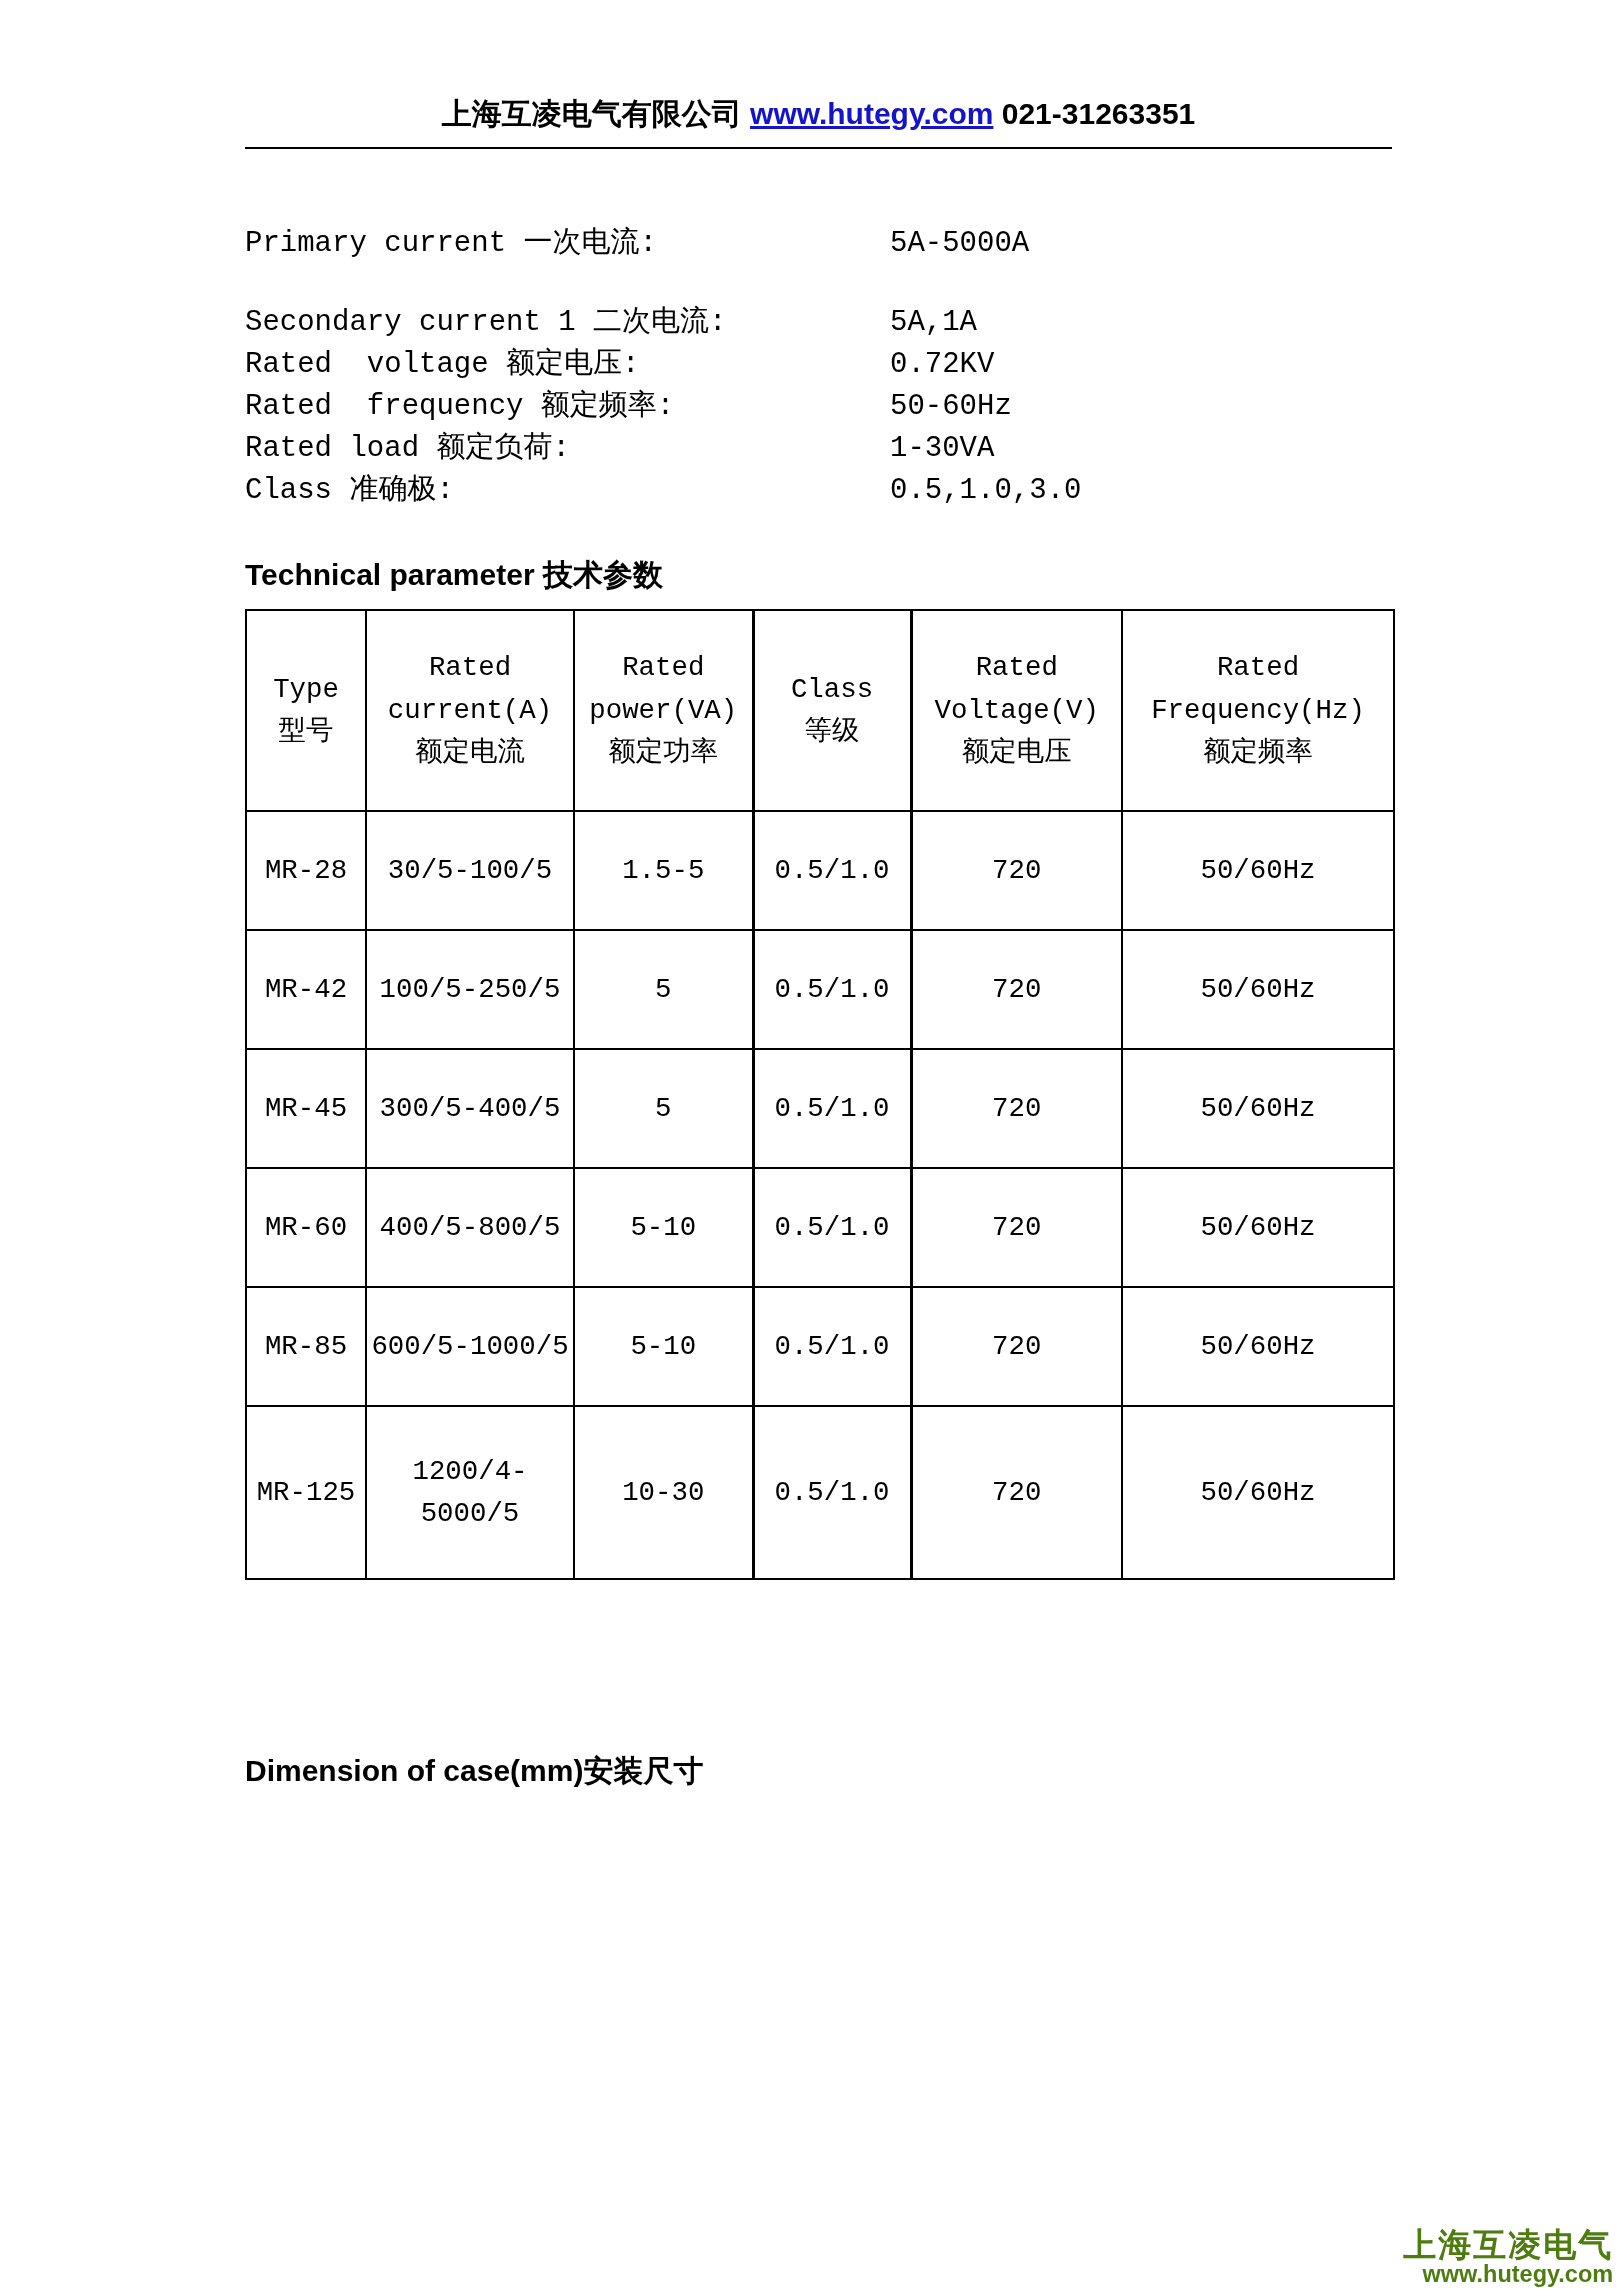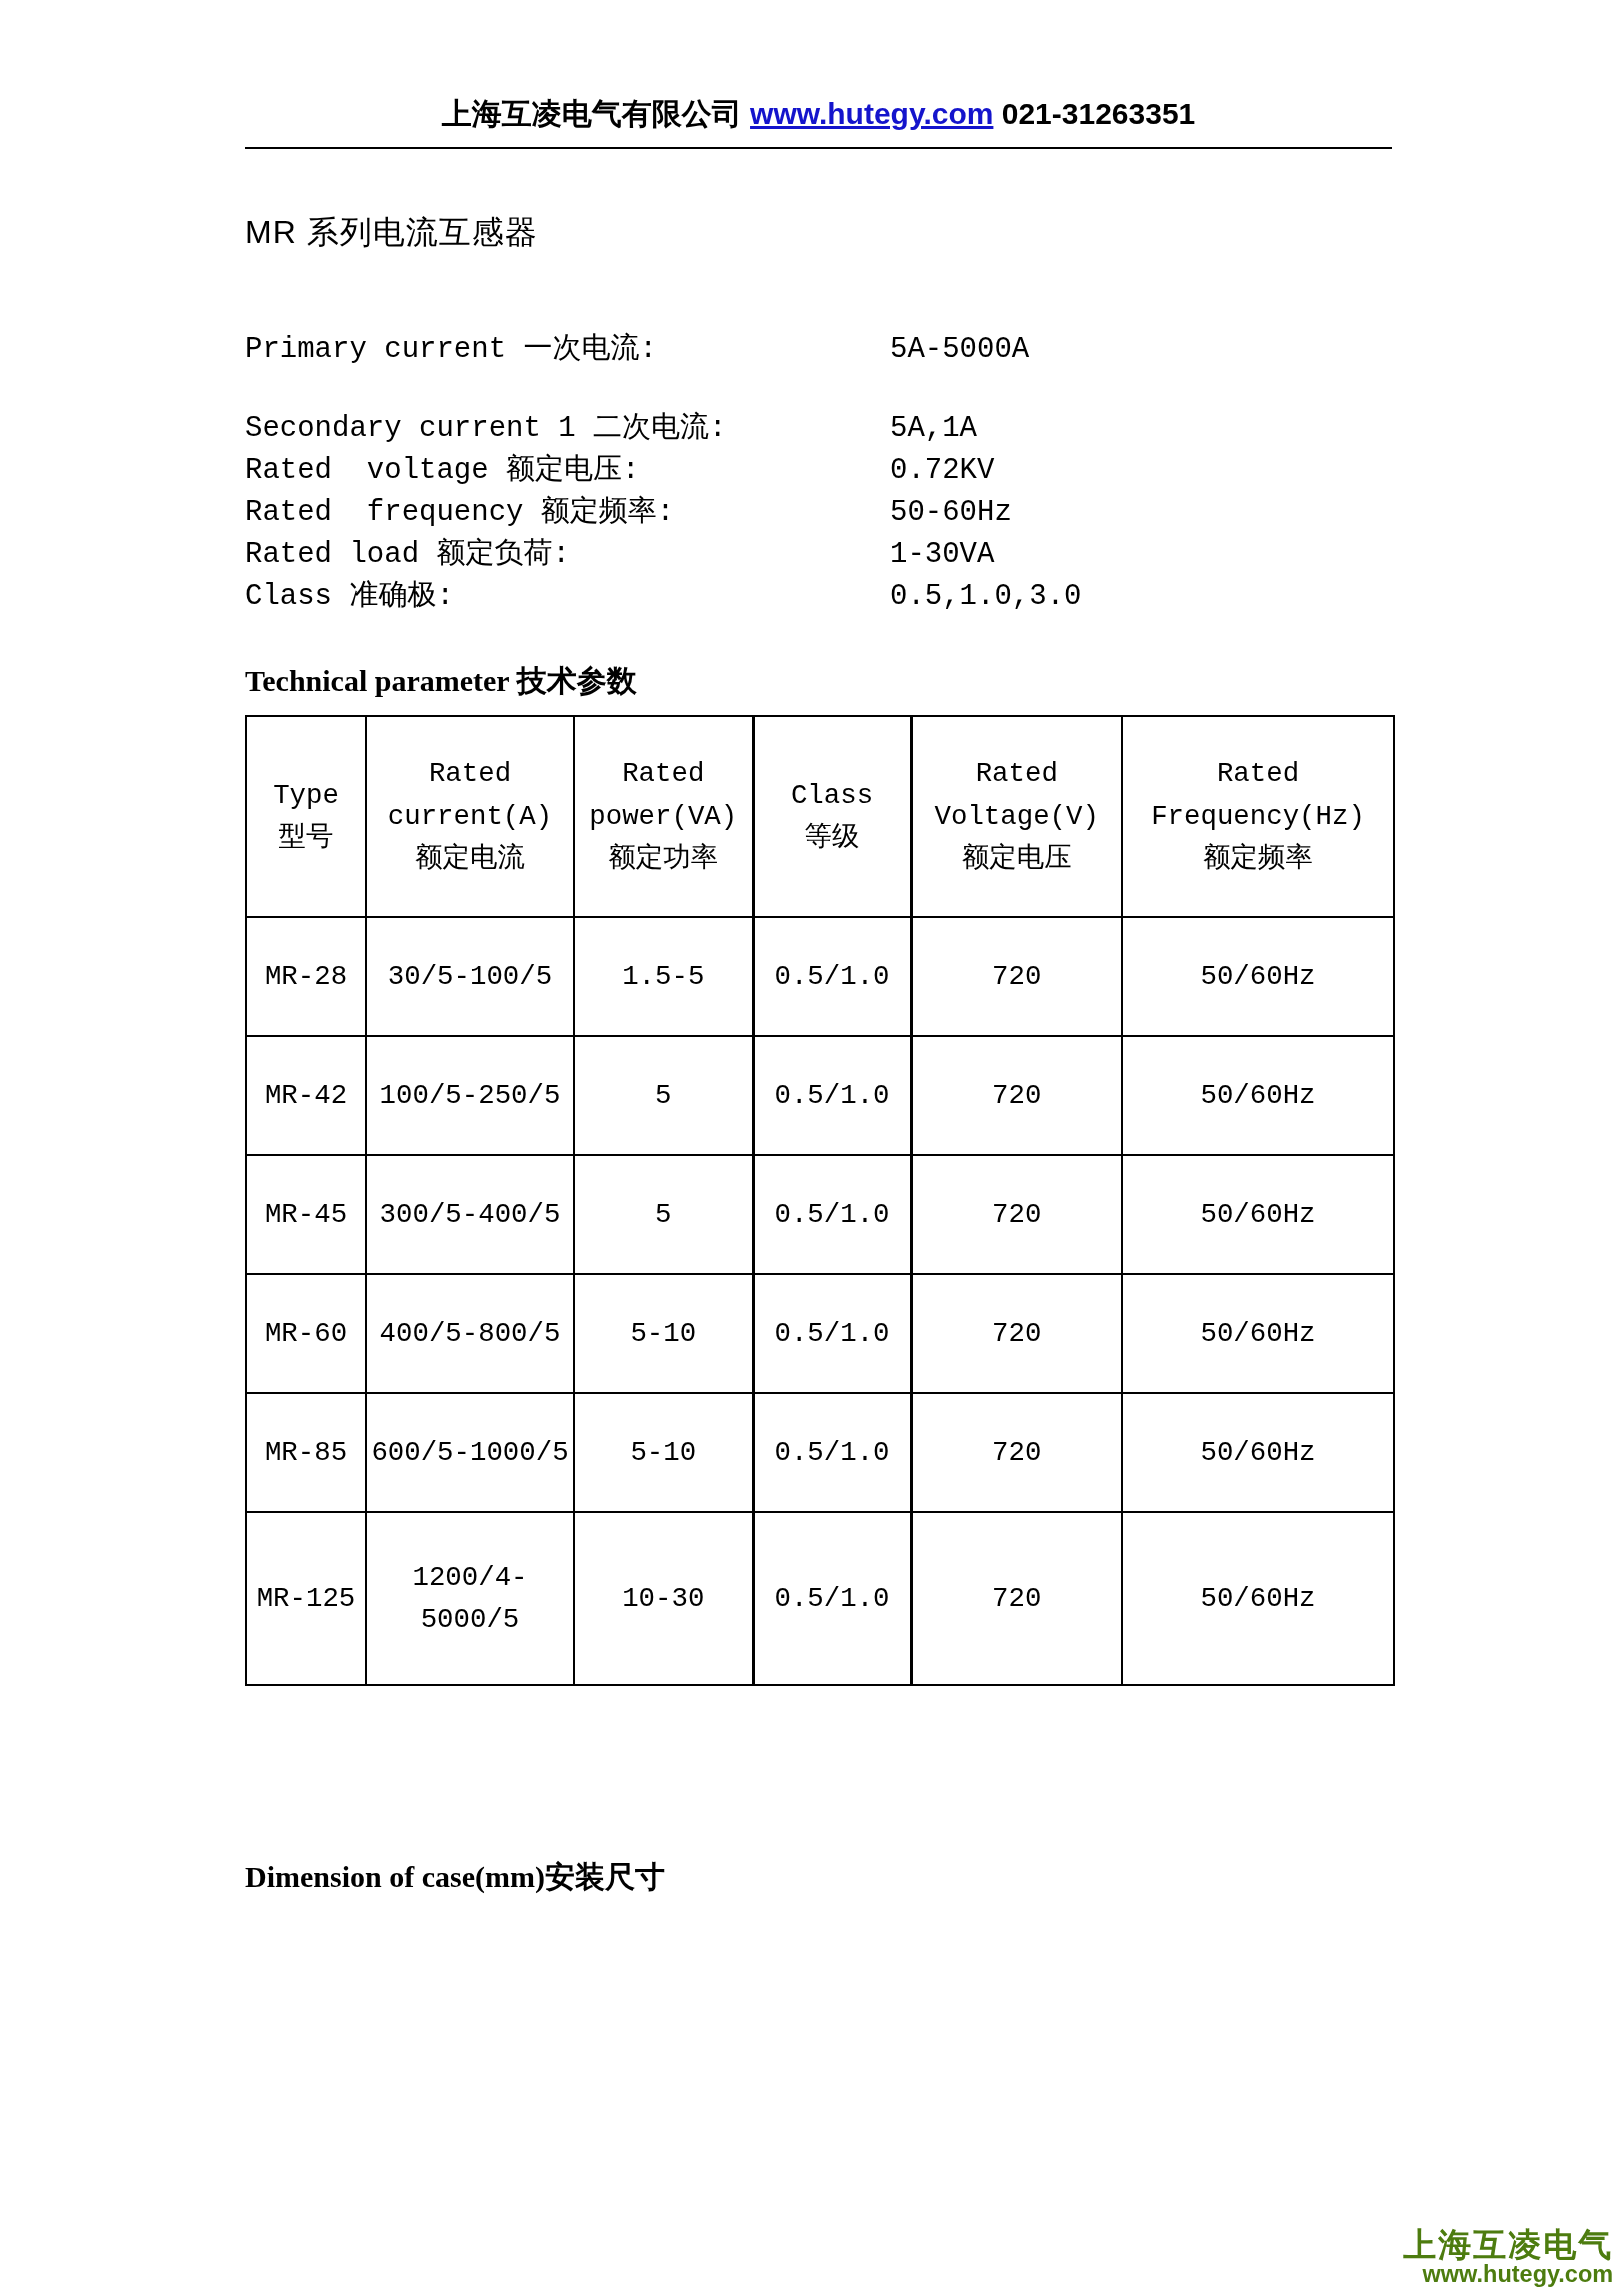--- a/index.html
+++ b/index.html
@@ -38,21 +38,21 @@
     letter-spacing: 1px;
   }
   
   .specs { margin-top: 74px; font-family: "Liberation Mono", "DejaVu Sans Mono", monospace; font-size: 29px; line-height: 42px; }
   .spec-row { display: flex; align-items: center; gap: 8px; }
   .spec-row.gap { margin-bottom: 37px; }
   .spec-label { width: 637px; white-space: pre-wrap; }
   .spec-value { flex: 1; }
   
   .section-heading {
-    font-family: Liberation Serif, serif;
+    font-family: Liberation Sans, sans-serif;
     font-weight: bold;
     font-size: 30px;
     line-height: 43px;
   }
   .tech-heading { margin-top: 41px; }
   .dim-heading  { margin-top: 169px; }
   
   table.params {
     margin-top: 13.7px;
     border-collapse: collapse;
@@ -97,21 +97,20 @@
   <div class="header">
     <span>上海互凌电气有限公司</span>
     <span> </span>
     <a class="site-link" style="color:#1414cc">www.hutegy.com</a>
     <span> </span>
     <span>021-31263351</span>
   </div>
 
   <div class="content">
 
-    <div class="doc-title">MR 系列电流互感器</div>
 
     <div class="specs">
       <div class="spec-row gap">
         <div class="spec-label">Primary current 一次电流:</div>
         <div class="spec-value">5A-5000A</div>
       </div>
       <div class="spec-row">
         <div class="spec-label">Secondary current 1 二次电流:</div>
         <div class="spec-value">5A,1A</div>
       </div>

